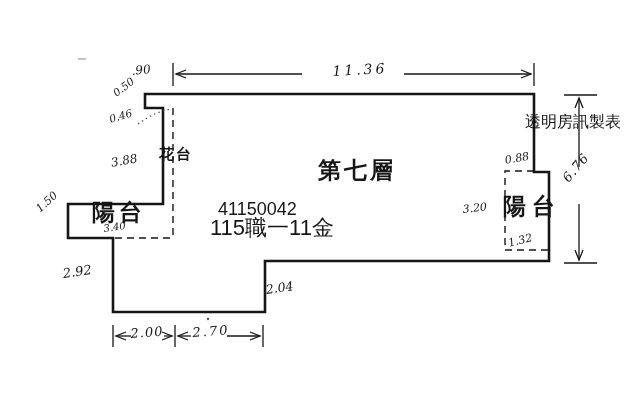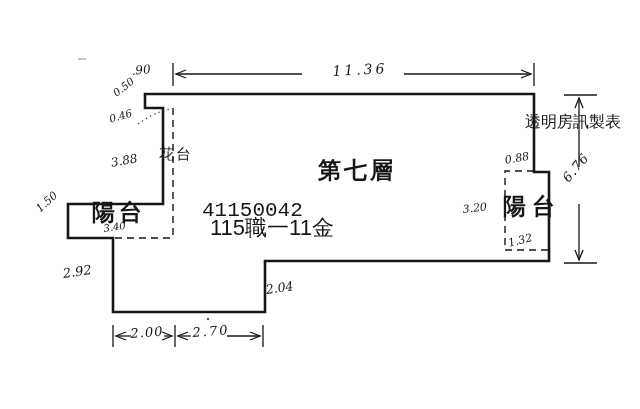--- a/index.html
+++ b/index.html
@@ -8,21 +8,21 @@
     overflow:hidden; font-family:"Liberation Sans","DejaVu Sans",sans-serif;
   }
   #plan-svg { position:absolute; left:0; top:0; }
   .lbl {
     position:absolute; color:#161616; line-height:1; white-space:nowrap;
     transform-origin:left top;
   }
   .hand { font-family:"DejaVu Serif","Liberation Serif",serif; font-style:italic; }
   .print { font-family:"Liberation Sans","DejaVu Sans",sans-serif; font-style:normal; }
   .b { font-weight:700; }
-  .sb { font-weight:400; }
+  .sb { font-weight:700; }
 </style>
 </head>
 <body>
 
 <div id="canvas">
 
   <svg id="plan-svg" width="640" height="409" viewBox="0 0 640 409">
 
     <path d="M145,94 H534 V172 H549 V261 H265 V312 H113 V238 H68 V204 H163 V108 H145 Z" fill="none" stroke="#161616" stroke-width="2.6" stroke-linejoin="miter"></path>
 
@@ -90,21 +90,21 @@
   <div class="lbl hand" style="left:62px; top:267px; font-size:13px; transform:rotate(-8deg);">2.92</div>
 
   <div class="lbl hand" style="left:265px; top:284px; font-size:12.5px; transform:rotate(-8deg);">2.04</div>
 
   <div class="lbl hand" style="left:130px; top:327px; font-size:13px; letter-spacing:1px; transform:rotate(-4deg);">2.00</div>
 
   <div class="lbl hand" style="left:192px; top:326px; font-size:13px; letter-spacing:2px; transform:rotate(-4deg);">2.70</div>
 
   <div class="lbl print b" style="left:318px; top:159px; font-size:23px; letter-spacing:3px;">第七層</div>
 
-  <div class="lbl print" style="left:202px; top:200px; font-size:21px;font-family:Liberation Mono, monospace;">41150042</div>
+  <div class="lbl print" style="left:218px; top:200px; font-size:18px;">41150042</div>
 
   <div class="lbl print" style="left:210px; top:217px; font-size:22px;">115職一11金</div>
 
   <div class="lbl print" style="left:486px; top:114px; font-size:16px;margin-left:39px;">透明房訊製表</div>
 
   <div class="lbl hand" style="left:504px; top:155px; font-size:11px; transform:rotate(-10deg);">0.88</div>
 
   <div class="lbl print b" style="left:503px; top:195px; font-size:23px; letter-spacing:6px;">陽台</div>
 
   <div class="lbl hand" style="left:462px; top:204px; font-size:11px; transform:rotate(-6deg);">3.20</div>

